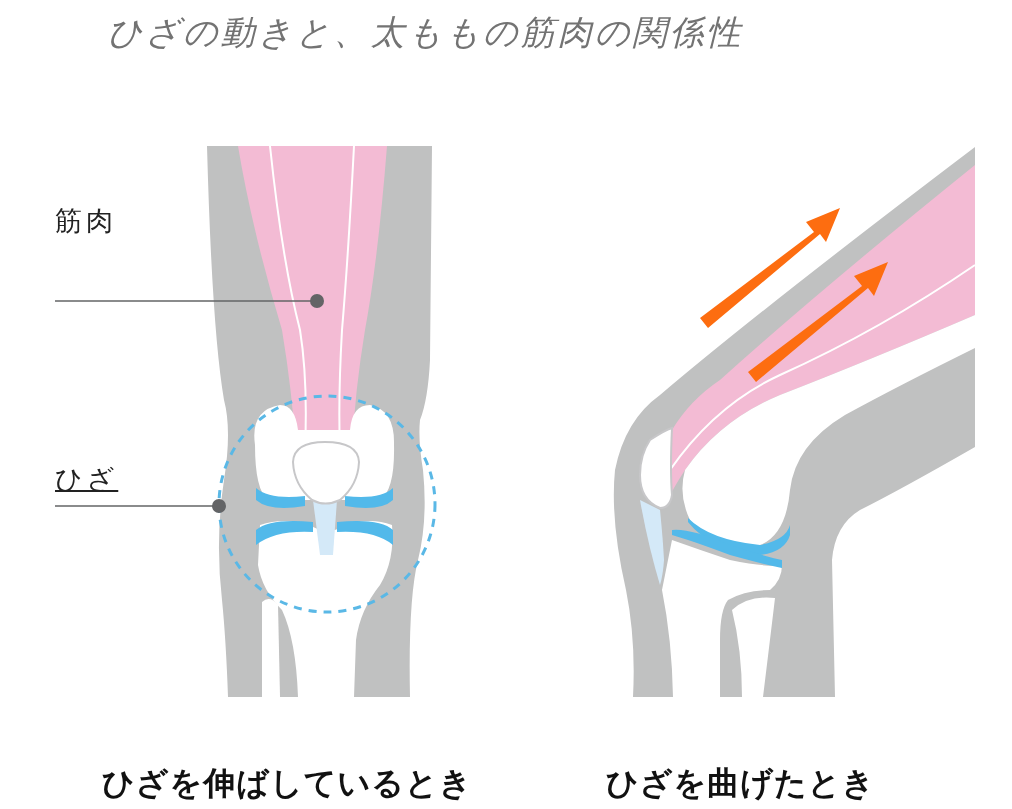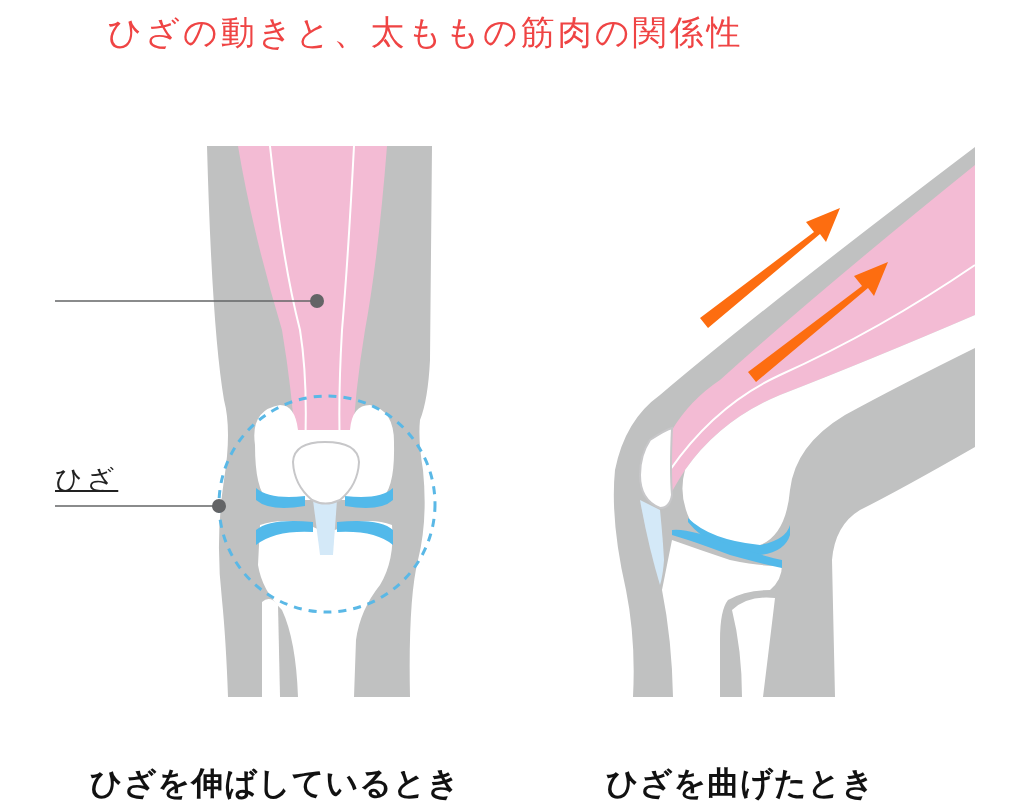--- a/index.html
+++ b/index.html
@@ -1,19 +1,19 @@
 <!DOCTYPE html>
 <html><head>
 <meta charset="utf-8">
 <style>
   html, body { margin: 0; padding: 0; background: #ffffff; }
   body { width: 1012px; height: 809px; position: relative; overflow: hidden;
          font-family: "DejaVu Sans", "Liberation Sans", sans-serif; color: #222; }
   .title { position: absolute; left: 0; top: 10px; width: 851px; text-align: center;
-           font-size: 34px; font-weight: 300; letter-spacing: 3px; color: #ef4444; }
+           font-size: 34px; font-weight: 300; letter-spacing: 3px; color: #737373; font-style: italic; }
   .label { position: absolute; font-size: 27px; letter-spacing: 4px; color: #222; line-height: 1.4; }
   .caption { position: absolute; top: 762px; font-size: 32px; font-weight: bold; color: #111; letter-spacing: 1px; }
   svg.illus { position: absolute; left: 0; top: 0; }
 </style>
 </head>
 <body>
 
 <div class="title">ひざの動きと、太ももの筋肉の関係性</div>
 
 <svg class="illus" width="1012" height="809" viewBox="0 0 1012 809">
@@ -75,17 +75,18 @@
     <path fill="#52b9ea" d="M672,530 Q690,528 730,545 Q770,558 782,560 L782,568 Q770,566 730,555 Q690,540 672,535 Z"></path>
 
     <g fill="#fd6d10">
       <polygon points="700,318 814,232 806,222 840,208 826,242 820,234 708,328"></polygon>
       <polygon points="748,372 862,286 854,276 888,262 874,296 868,288 756,382"></polygon>
     </g>
   </g>
 </svg>
 
 <div class="label" style="left:55px; top:202px;">
+  <div>筋肉</div>
 </div>
 <div class="label" style="left:55px; top:460px;text-decoration:underline;">ひざ</div>
 
-<div class="caption" style="left:90px;text-align:right;">ひざを伸ばしているとき</div>
+<div class="caption" style="left:102px;text-align:right;">ひざを伸ばしているとき</div>
 <div class="caption" style="left:606px;">ひざを曲げたとき</div>
 
 </body></html>

